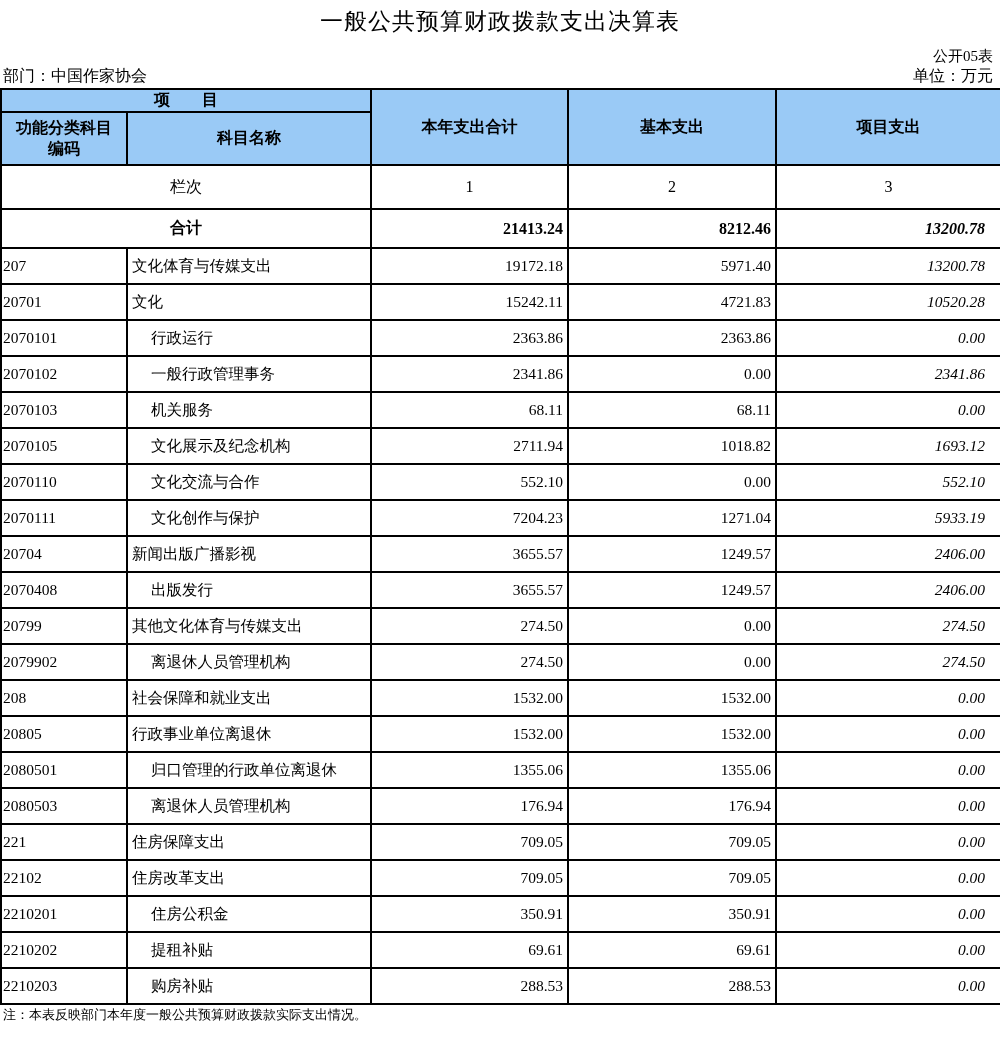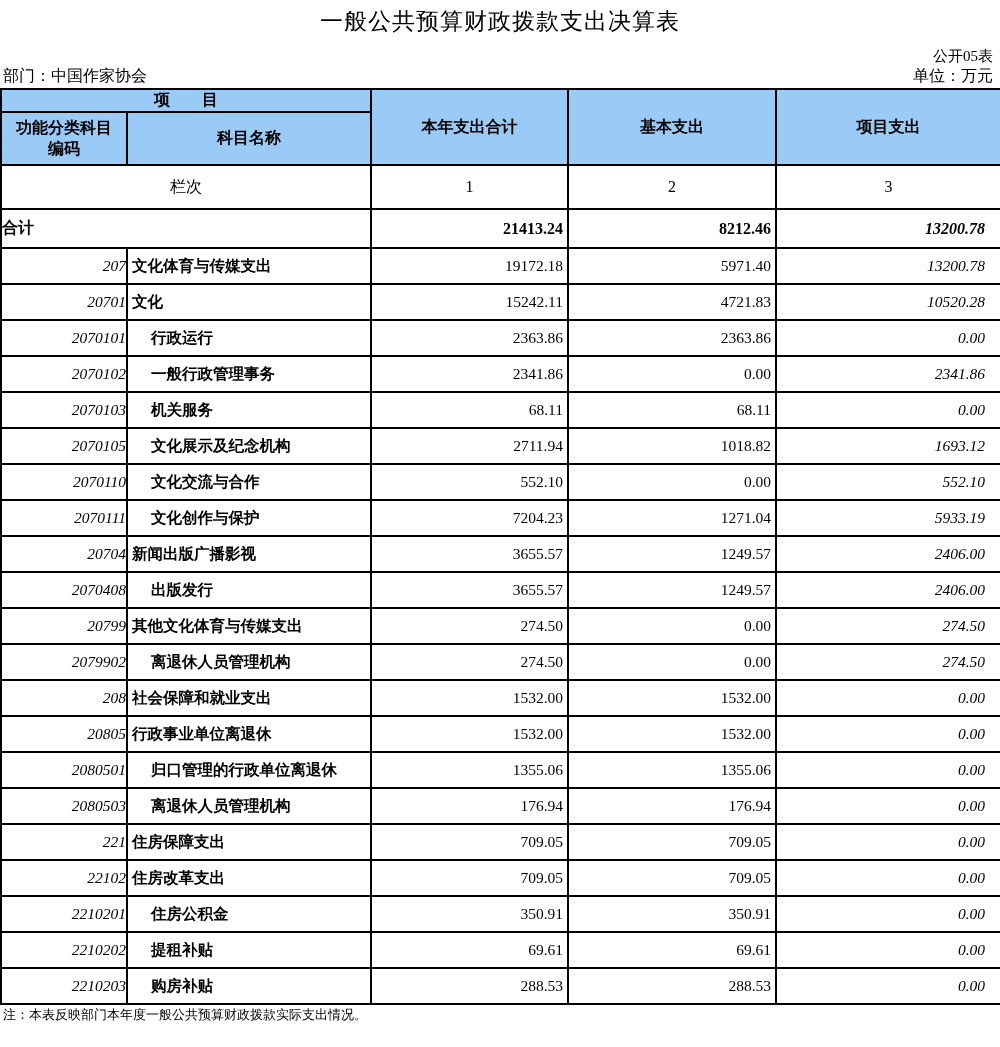--- a/index.html
+++ b/index.html
@@ -11,24 +11,24 @@
   .dept-line{ display:flex; justify-content:space-between; align-items:flex-end;
     padding:0 7px 1px 3px; font-size:16px; }
   table{ width:1000px; border-collapse:collapse; table-layout:fixed; }
   th,td{ border:2px solid var(--border); vertical-align:middle; overflow:hidden; white-space:nowrap; }
   thead th{ background:var(--header-bg); font-weight:bold; font-size:16px; text-align:center; }
   .hrow1 th{ height:20px; }
   .hrow2 th{ height:53px; }
   .code-head div{ line-height:1.3; }
   .lanci-row td{ height:44px; text-align:center; font-size:16px; }
   .total-row td{ height:39px; font-weight:bold; }
-  .total-label{ font-size:16px;margin-left:44px; }
+  .total-label{ text-align:center; font-size:16px;margin-left:44px; }
   .data-row td{ height:36px; font-size:15.5px; }
-  .col-code{ text-align:right; padding-left:15px; font-size:15px;font-style:italic; }
-  .col-name{ text-align:left; padding-left:4px;font-weight:bold; }
+  .col-code{ text-align:left; padding-left:1px; font-size:15px; }
+  .col-name{ text-align:left; padding-left:4px; }
   .col-name.indent{ padding-left:23px; }
   .col-num{ text-align:right; padding-right:4px; font-size:16px; }
   td.c3{ padding-right:15px;font-style:italic; }
   td.c2{ border-right-width:1px; }
   .note{ font-size:13px; padding:1px 0 0 3px; }
 </style>
 </head>
 <body>
 
 <div class="title">一般公共预算财政拨款支出决算表</div>

